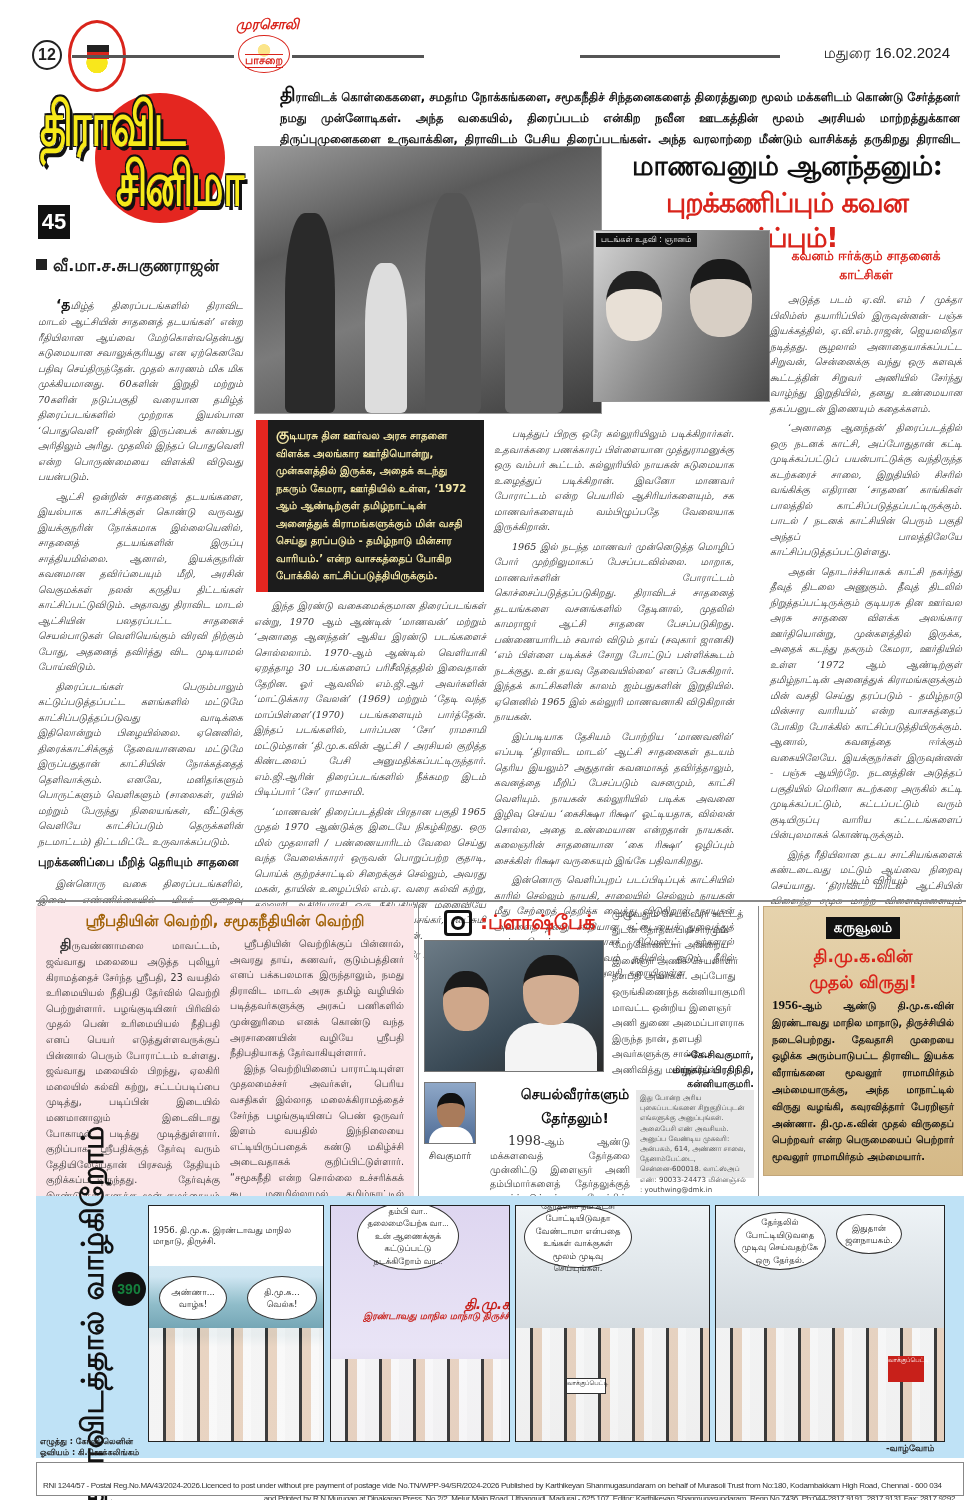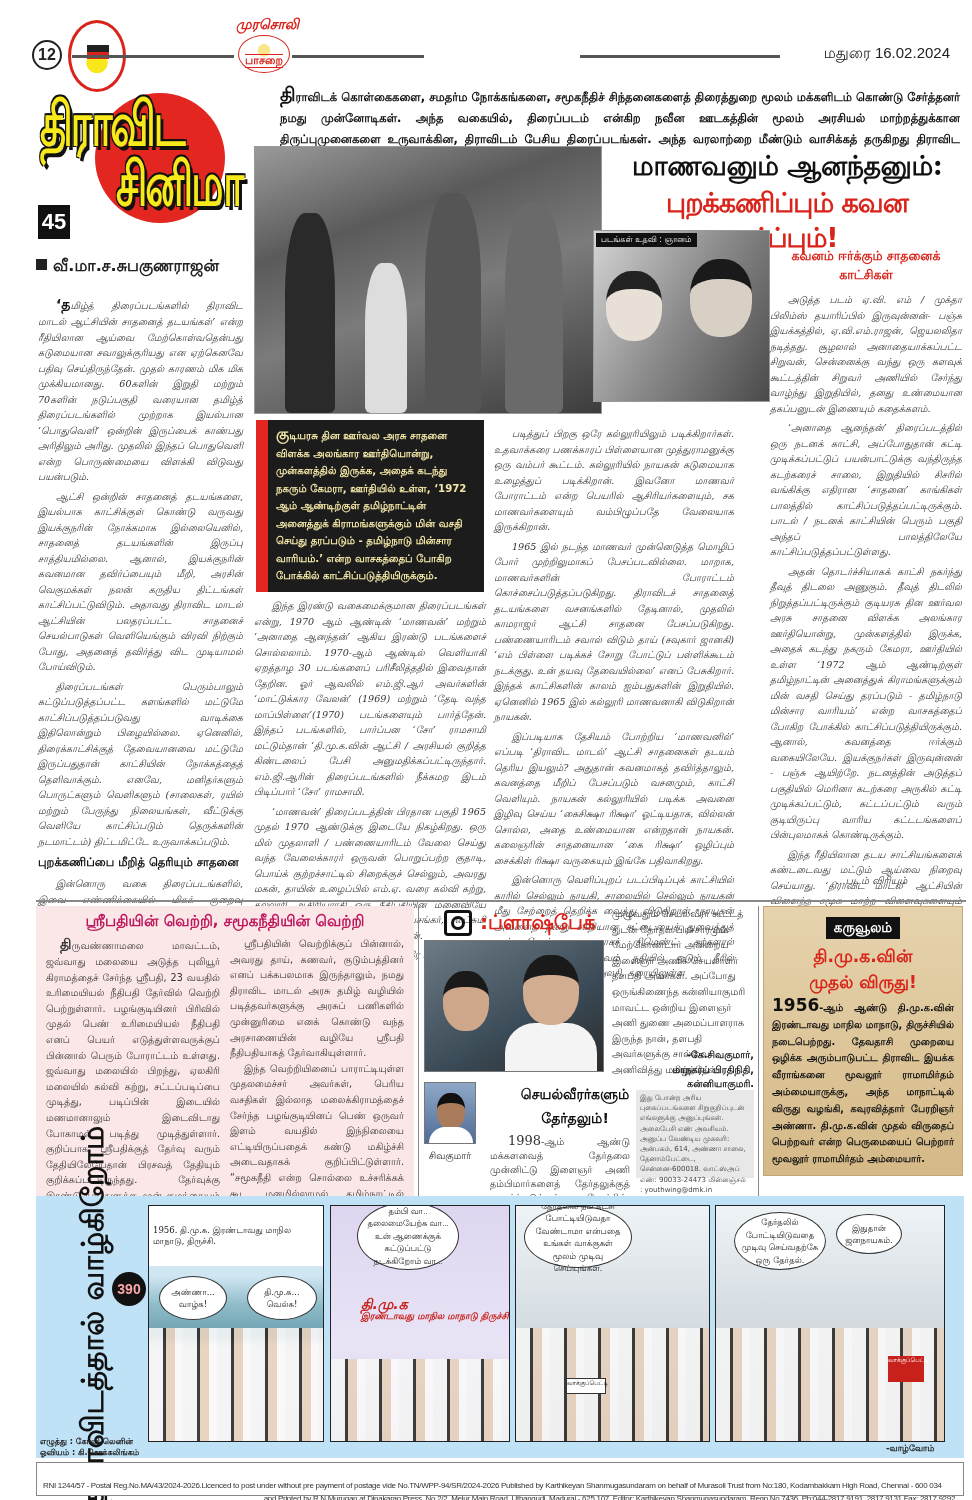--- a/index.html
+++ b/index.html
@@ -58,21 +58,21 @@
   .col-d { left: 770px; top: 232px; width: 192px; }
   .continued { left: 836px; top: 875px; font: italic 10px "DejaVu Serif", serif; color: #333; }
 
   
   .pullquote { left: 256px; top: 420px; width: 228px; height: 172px; background: #1c1c1c; border-left: 12px solid #e42620; padding: 6px 8px 6px 8px; font: bold 10.2px "DejaVu Sans", sans-serif; color: #f2e6a6; line-height: 17.5px; }
   .pullquote .dc { font-size: 15px; }
 
   
   .divider-h { left: 36px; top: 900px; width: 930px; height: 2px; background: #888; }
   .story-box { left: 36px; top: 906px; width: 378px; height: 300px; background: #fbe6e8; }
-  .story-box h3 { font: bold 15px "DejaVu Sans", sans-serif; color: #be185d; text-align:center; margin: 6px 0 4px; }
+  .story-box h3 { font: bold 15px "DejaVu Sans", sans-serif; color: #a16207; text-align:center; margin: 6px 0 4px; }
   .story-box .cols { display: flex; gap: 10px; padding: 0 10px; }
   .story-box .cols > div { flex: 1; font: 9.6px "DejaVu Sans", sans-serif; line-height: 15.6px; color: #333; text-align: justify; }
   .story-box p { text-indent: 14px; }
   .story-box .dc { font: bold 14px "DejaVu Sans", sans-serif; }
 
   .vline1 { left: 418px; top: 906px; width: 1px; height: 300px; background: #888; }
   .flashback-head { left: 444px; top: 906px; height: 30px; display:flex; align-items:flex-end; gap: 8px; }
   .cam-icon { width: 28px; height: 26px; border: 3px solid #111; border-radius: 4px; display:flex; align-items:center; justify-content:center; }
   .cam-icon span { width: 14px; height: 14px; border-radius: 50%; border: 3px solid #111; }
   .flashback-head .lbl { font: bold 20px "DejaVu Sans", sans-serif; color: #d9241b; }
@@ -90,37 +90,37 @@
   .election-text { left: 490px; top: 1134px; width: 190px; font: 9.6px "DejaVu Serif", serif; line-height: 14px; color: #333; text-align: justify; }
   .election-text p { text-indent: 18px; }
   .election-text .yr { font-size: 13px; }
   .youth-box { left: 636px; top: 1090px; width: 118px; height: 88px; background: #e8e8e8; padding: 3px 4px; font: 7px "DejaVu Sans", sans-serif; line-height: 10.2px; color: #444; }
   .vline2 { left: 758px; top: 906px; width: 1px; height: 300px; background: #888; }
 
   .archive-box { left: 763px; top: 906px; width: 200px; height: 270px; background: linear-gradient(180deg, #e6d3ad, #d5b987); padding: 10px 8px; border: 1px solid #c2a67a; }
   .archive-tag { display:block; margin: 0 auto; width: max-content; background: #111; color: #fff; font: bold 13.5px "DejaVu Sans", sans-serif; padding: 2px 8px; }
   .archive-title { text-align:center; color: #d9241b; font: bold 17px "DejaVu Sans", sans-serif; line-height: 26px; margin: 4px 0 2px; }
   .archive-text { font: bold 9.7px "DejaVu Sans", sans-serif; line-height: 16.8px; color: #111; text-align: justify; }
-  .archive-text .yr { font-size: 17px; }
+  .archive-text .yr { font-size: 13px; font-family: Liberation Serif, serif; }
 
   
   .comic-band { left: 36px; top: 1196px; width: 928px; height: 262px; background: #bfe2f6; }
   .comic-title { left: 38px; top: 1205px; width: 110px; height: 220px; }
   .comic-title .v { position:absolute; left: 50%; top: 50%; transform: translate(-50%,-50%) rotate(-90deg); font: bold 30px "DejaVu Sans", sans-serif; color: #111; white-space: nowrap; line-height: 36px; text-align: center; }
-  .comic-ep { left: 112px; top: 1272px; width: 34px; height: 34px; border-radius: 50%; background: #111; color: #fca5a5; font: bold 14px "Liberation Sans", sans-serif; display:flex; align-items:center; justify-content:center; }
+  .comic-ep { left: 112px; top: 1272px; width: 34px; height: 34px; border-radius: 50%; background: #111; color: #15803d; font: bold 14px "Liberation Sans", sans-serif; display:flex; align-items:center; justify-content:center; }
   .comic-credits { left: 40px; top: 1436px; width: 110px; font: bold 8px "DejaVu Sans", sans-serif; line-height: 11px; color: #222; }
   .panel { position:absolute; top: 1205px; height: 237px; border: 1.5px solid #222; overflow: hidden; }
   .panel1 { left: 148px; width: 176px; background: linear-gradient(180deg, #dbeef9 0%, #cfe6f2 30%, #8fbcc9 42%, #6da0b0 55%, #f0f0f0 60%, #ececec 100%); }
   .panel2 { left: 330px; width: 180px; background: linear-gradient(180deg, #ded6f0 0%, #e9e4f6 60%, #cfc9d9 100%); }
   .panel3 { left: 515px; width: 195px; background: linear-gradient(180deg, #eef3f6 0%, #d6dde2 50%, #b8b8b8 100%); }
   .panel4 { left: 715px; width: 230px; background: linear-gradient(180deg, #eef3f6 0%, #d6dde2 45%, #c5c5c5 100%); }
   .panel .crowd { position:absolute; left: 0; right: 0; bottom: 0; height: 48%; background: repeating-linear-gradient(90deg, #f5f5f5 0 14px, #2a2a2a 14px 17px, #e8d1bd 17px 26px, #fafafa 26px 34px); opacity: 0.9; }
   .panel-caption { position:absolute; left: 0; top: 0; background: #fff; font: 8.5px "DejaVu Serif", serif; padding: 19px 4px; color: #222; }
   .bubble { position:absolute; background:#fff; border: 1px solid #333; border-radius: 50%; font: 8.5px "DejaVu Sans", sans-serif; line-height: 12.5px; color: #222; text-align: center; display:flex; align-items:center; justify-content:center; padding: 4px 6px; }
-  .banner-dmk { position:absolute; left: 30px; top: 92px; width: 150px; text-align: left; color: #c8201a; font: bold italic 9px "DejaVu Sans", sans-serif; line-height: 12px; }
+  .banner-dmk { position:absolute; left: 30px; top: 92px; width: 150px; text-align: right; color: #c8201a; font: bold italic 9px "DejaVu Sans", sans-serif; line-height: 12px; }
   .banner-dmk .big { font-size: 14px; }
   .sign-box { position:absolute; left: 50px; top: 172px; width: 40px; height: 16px; background:#fff; border: 1px solid #333; font: 6px "DejaVu Sans", sans-serif; text-align:center; }
   .ballot-box { position:absolute; left: 172px; top: 150px; width: 36px; height: 26px; background: #c8201a; color:#fff; font: 6px "DejaVu Sans", sans-serif; text-align:center; }
   .comic-end { left: 886px; top: 1443px; font: bold 8.5px "DejaVu Sans", sans-serif; color: #222; }
 
   .imprint { left: 36px; top: 1462px; width: 928px; height: 32px; border: 1px solid #888; background: #fff; font: 8px "Liberation Sans", sans-serif; line-height: 13px; color: #333; text-align: right; padding: 16px 6px; letter-spacing: -0.3px; }
   .imprint .l1 { text-align: left; display:block; }
 </style>
 </head>
 <body>

